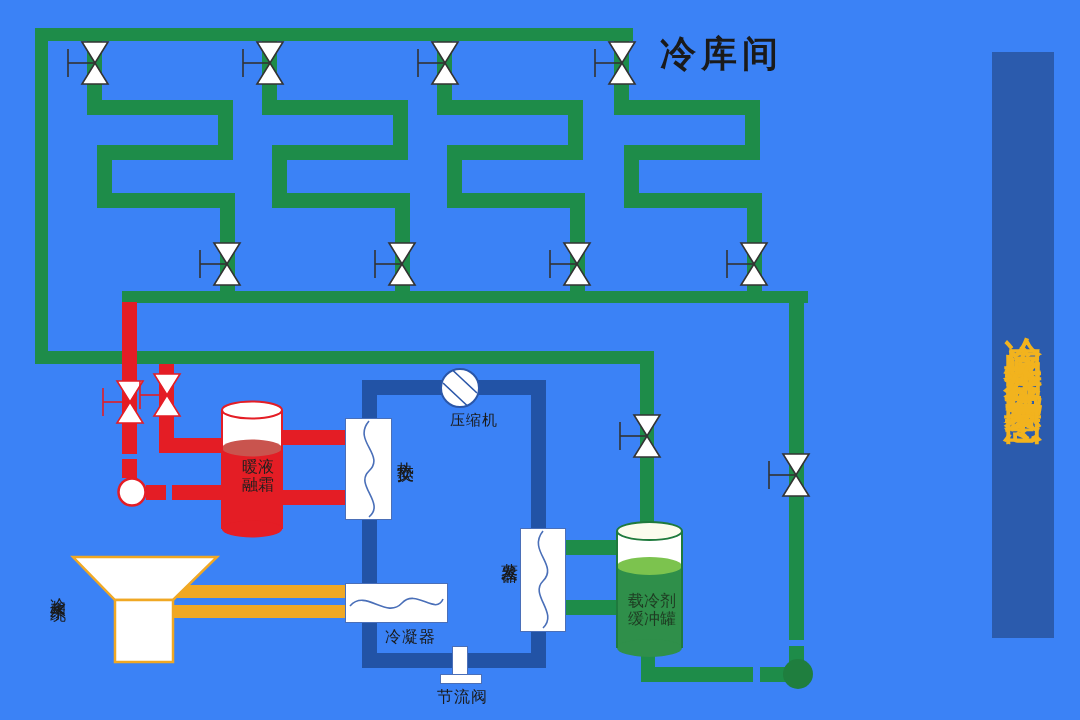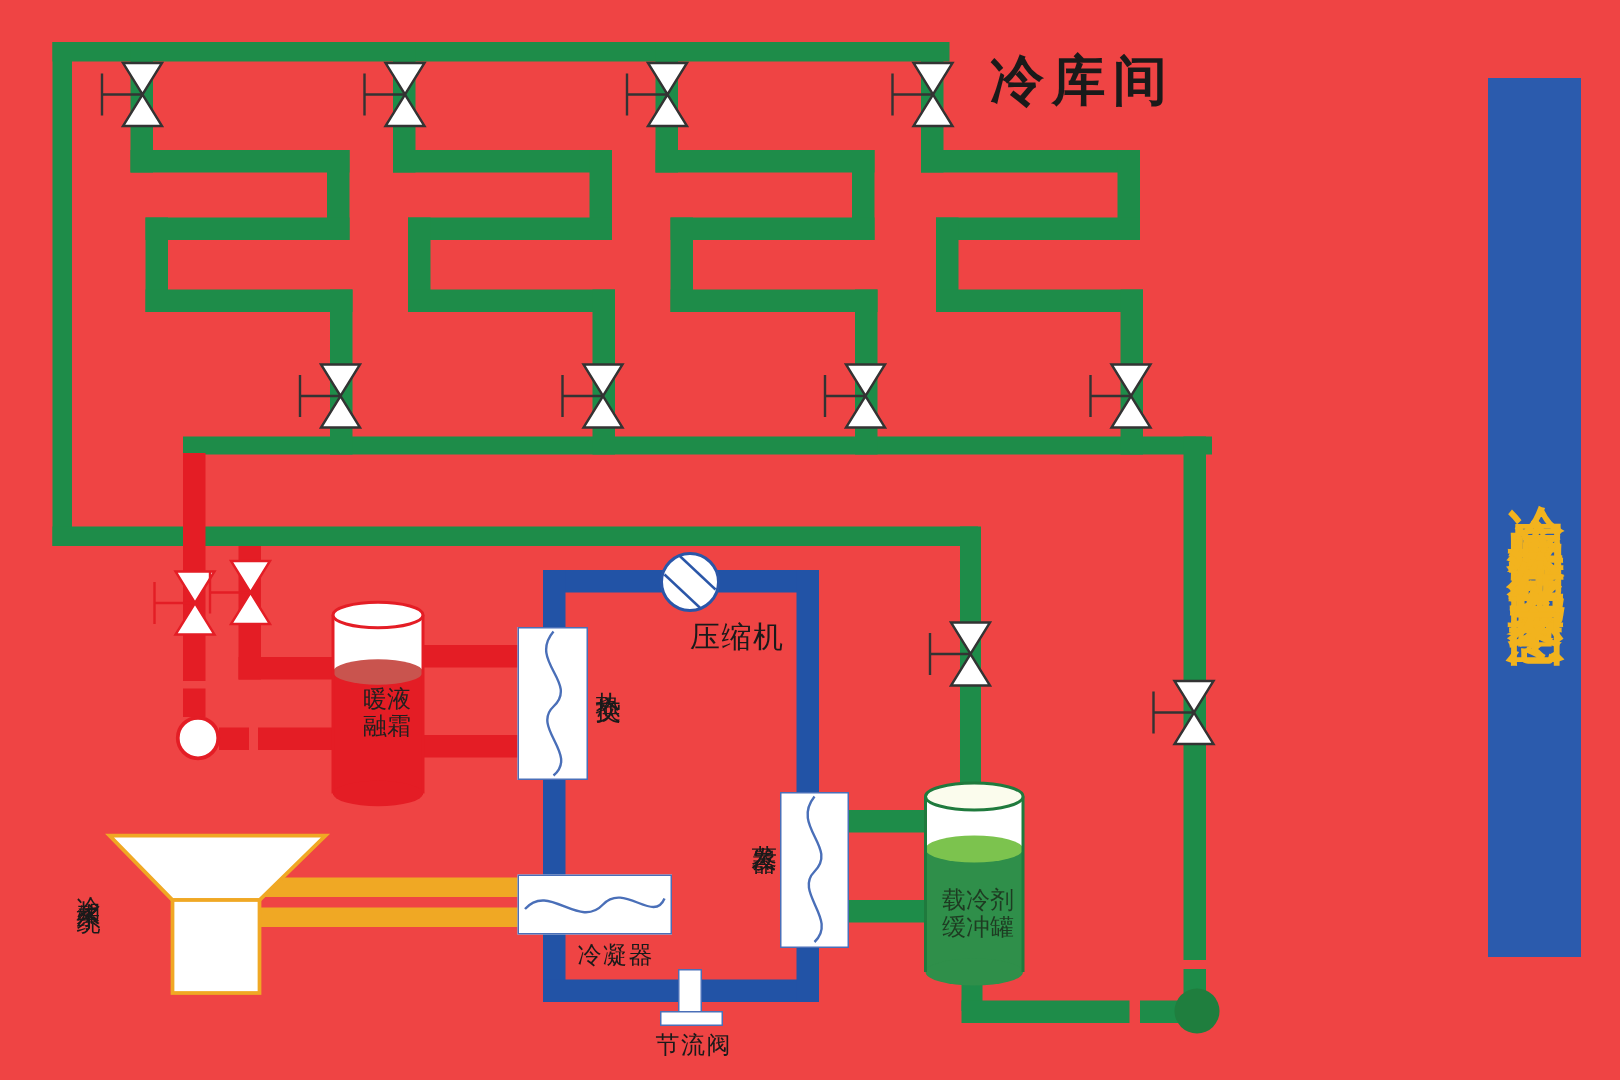--- a/index.html
+++ b/index.html
@@ -1,23 +1,23 @@
 <!DOCTYPE html>
 <html><head>
 <meta charset="utf-8">
 <style>
   html,body{margin:0;padding:0;background:#fff;}
-  .canvas{position:relative;width:1080px;height:720px;background:#ef4444;overflow:hidden;
+  .canvas{position:relative;width:1080px;height:720px;background:#3b82f6;overflow:hidden;
           font-family:"Liberation Sans",sans-serif;}
   .pipe{position:absolute;}
   .lbl{position:absolute;color:#1a1a1a;}
   .vlbl{writing-mode:vertical-rl;text-orientation:upright;letter-spacing:2px;}
   .two{white-space:pre-line;text-align:center;line-height:18px;}
   #cold-room-title{left:660px;top:30px;font-size:36px;font-weight:600;letter-spacing:5px;}
-  #compressor-lbl{left:460px;top:411px;font-size:20px;letter-spacing:1px;}
+  #compressor-lbl{left:450px;top:411px;font-size:15px;letter-spacing:1px;}
   #hx-lbl{left:394px;top:448px;font-size:17px;}
   #evap-lbl{left:498px;top:549px;font-size:17px;}
   #cond-lbl{left:385px;top:627px;font-size:16px;letter-spacing:1px;}
   #throttle-lbl{left:437px;top:687px;font-size:16px;letter-spacing:1px;}
   #defrost-lbl{left:235px;top:458px;width:46px;font-size:16px;color:#23201f;}
   #buffer-lbl{left:624px;top:592px;width:56px;font-size:16px;color:#1e3b22;}
   #coolwater-lbl{left:47px;top:585px;font-size:16px;}
   .eqbox{position:absolute;background:#fff;border:1.5px solid #4a6fb8;box-sizing:border-box;z-index:5;}
   #hx-box{left:345px;top:418px;width:47px;height:102px;}
   #evap-box{left:520px;top:528px;width:46px;height:104px;}

